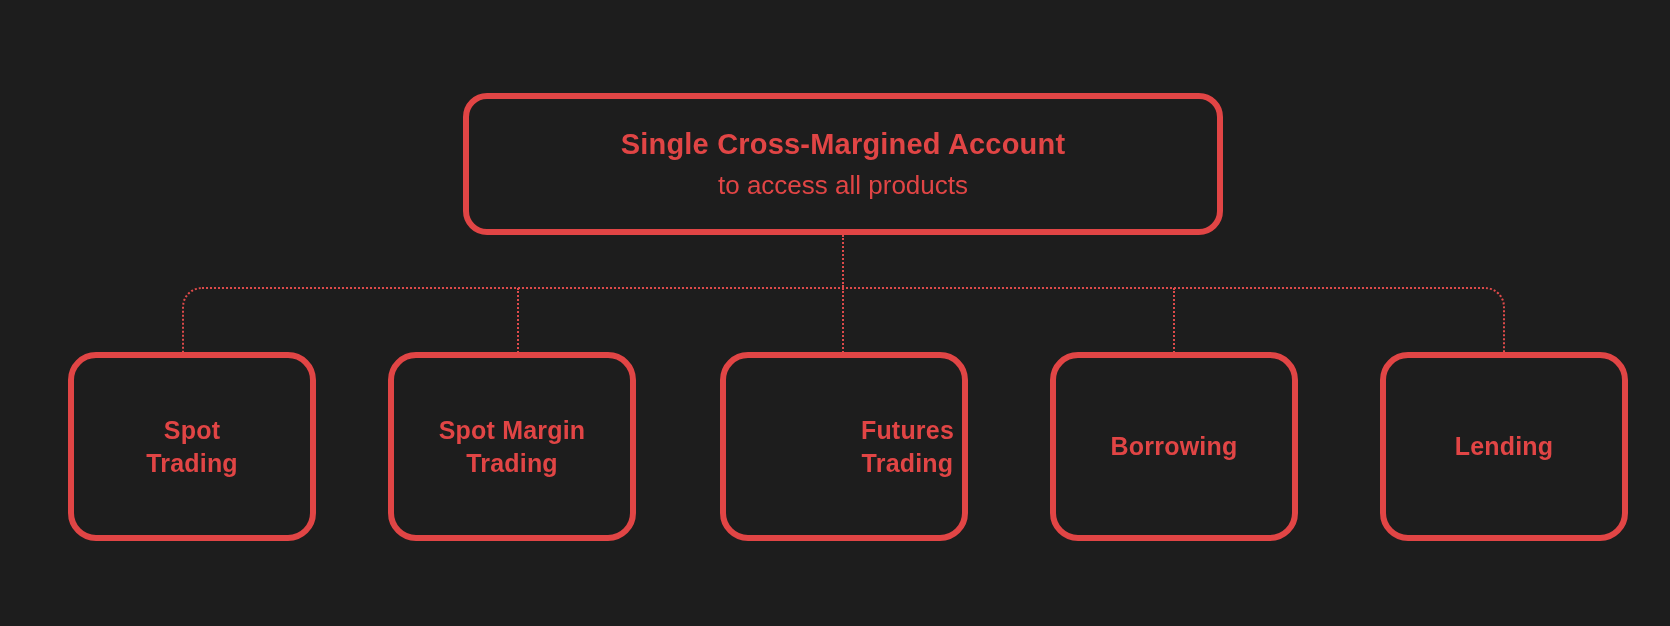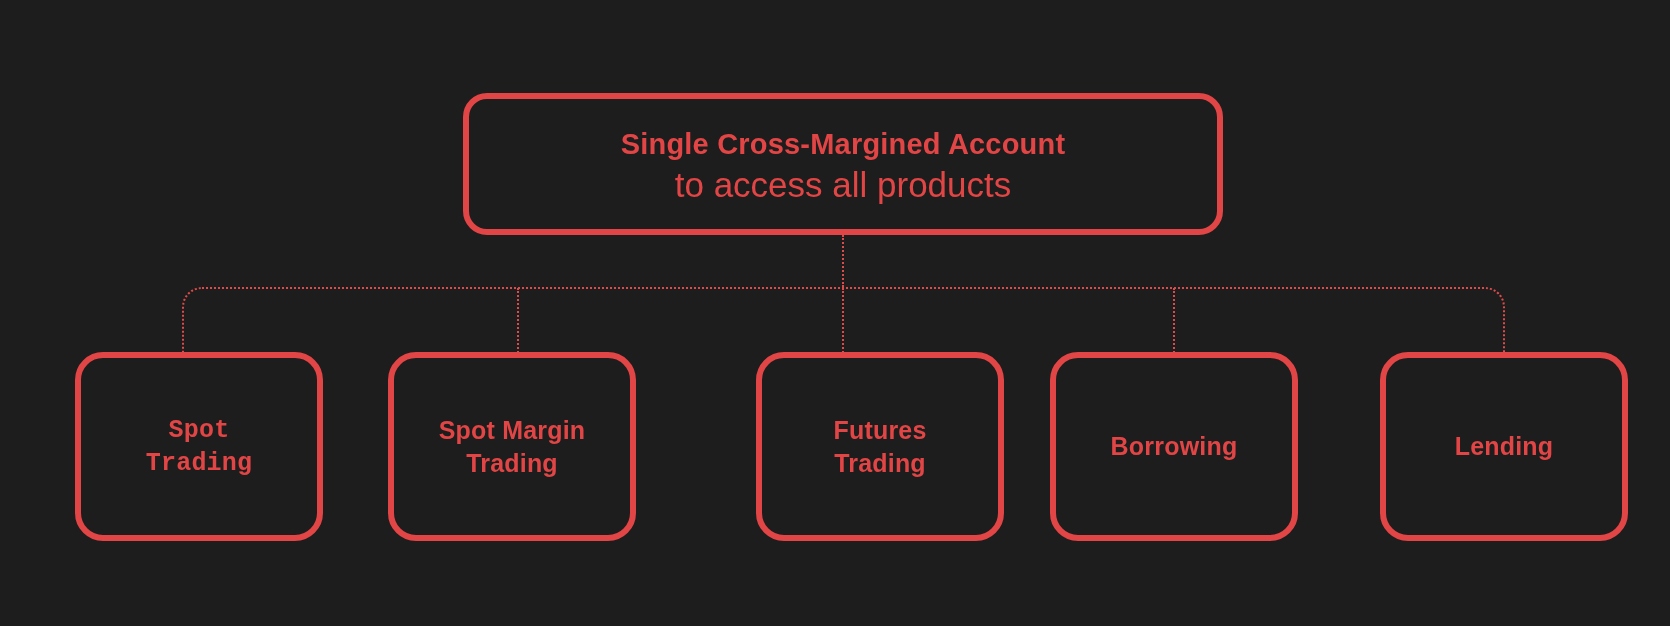--- a/index.html
+++ b/index.html
@@ -36,39 +36,39 @@
     border-radius: 24px;
   }
   .node-root .title {
     font-weight: 700;
     font-size: 29px;
     line-height: 33px;
     letter-spacing: 0.2px;
   }
   .node-root .subtitle {
     font-weight: 400;
-    font-size: 35px;
+    font-size: 26px;
     line-height: 32px;
   }
   .node-child {
     top: 344px;
     width: 248px;
     height: 189px;
     border-radius: 28px;
   }
   .node-child .label {
     font-weight: 700;
     font-size: 25px;
     line-height: 33px;
     white-space: pre-line;
     letter-spacing: 0.2px;
   }
-  .child-0 { left: 67px; font-family: Liberation Mono, monospace; }
+  .child-0 { left: 60px; }
   .child-1 { left: 380px; }
-  .child-2 { left: 748px; }
+  .child-2 { left: 712px; align-items: flex-end; }
   .child-3 { left: 1042px; align-items: center; }
   .child-4 { left: 1372px; }
 
   
   .trunk {
     position: absolute;
     left: 834px;
     top: 227px;
     width: 0;
     height: 52px;

